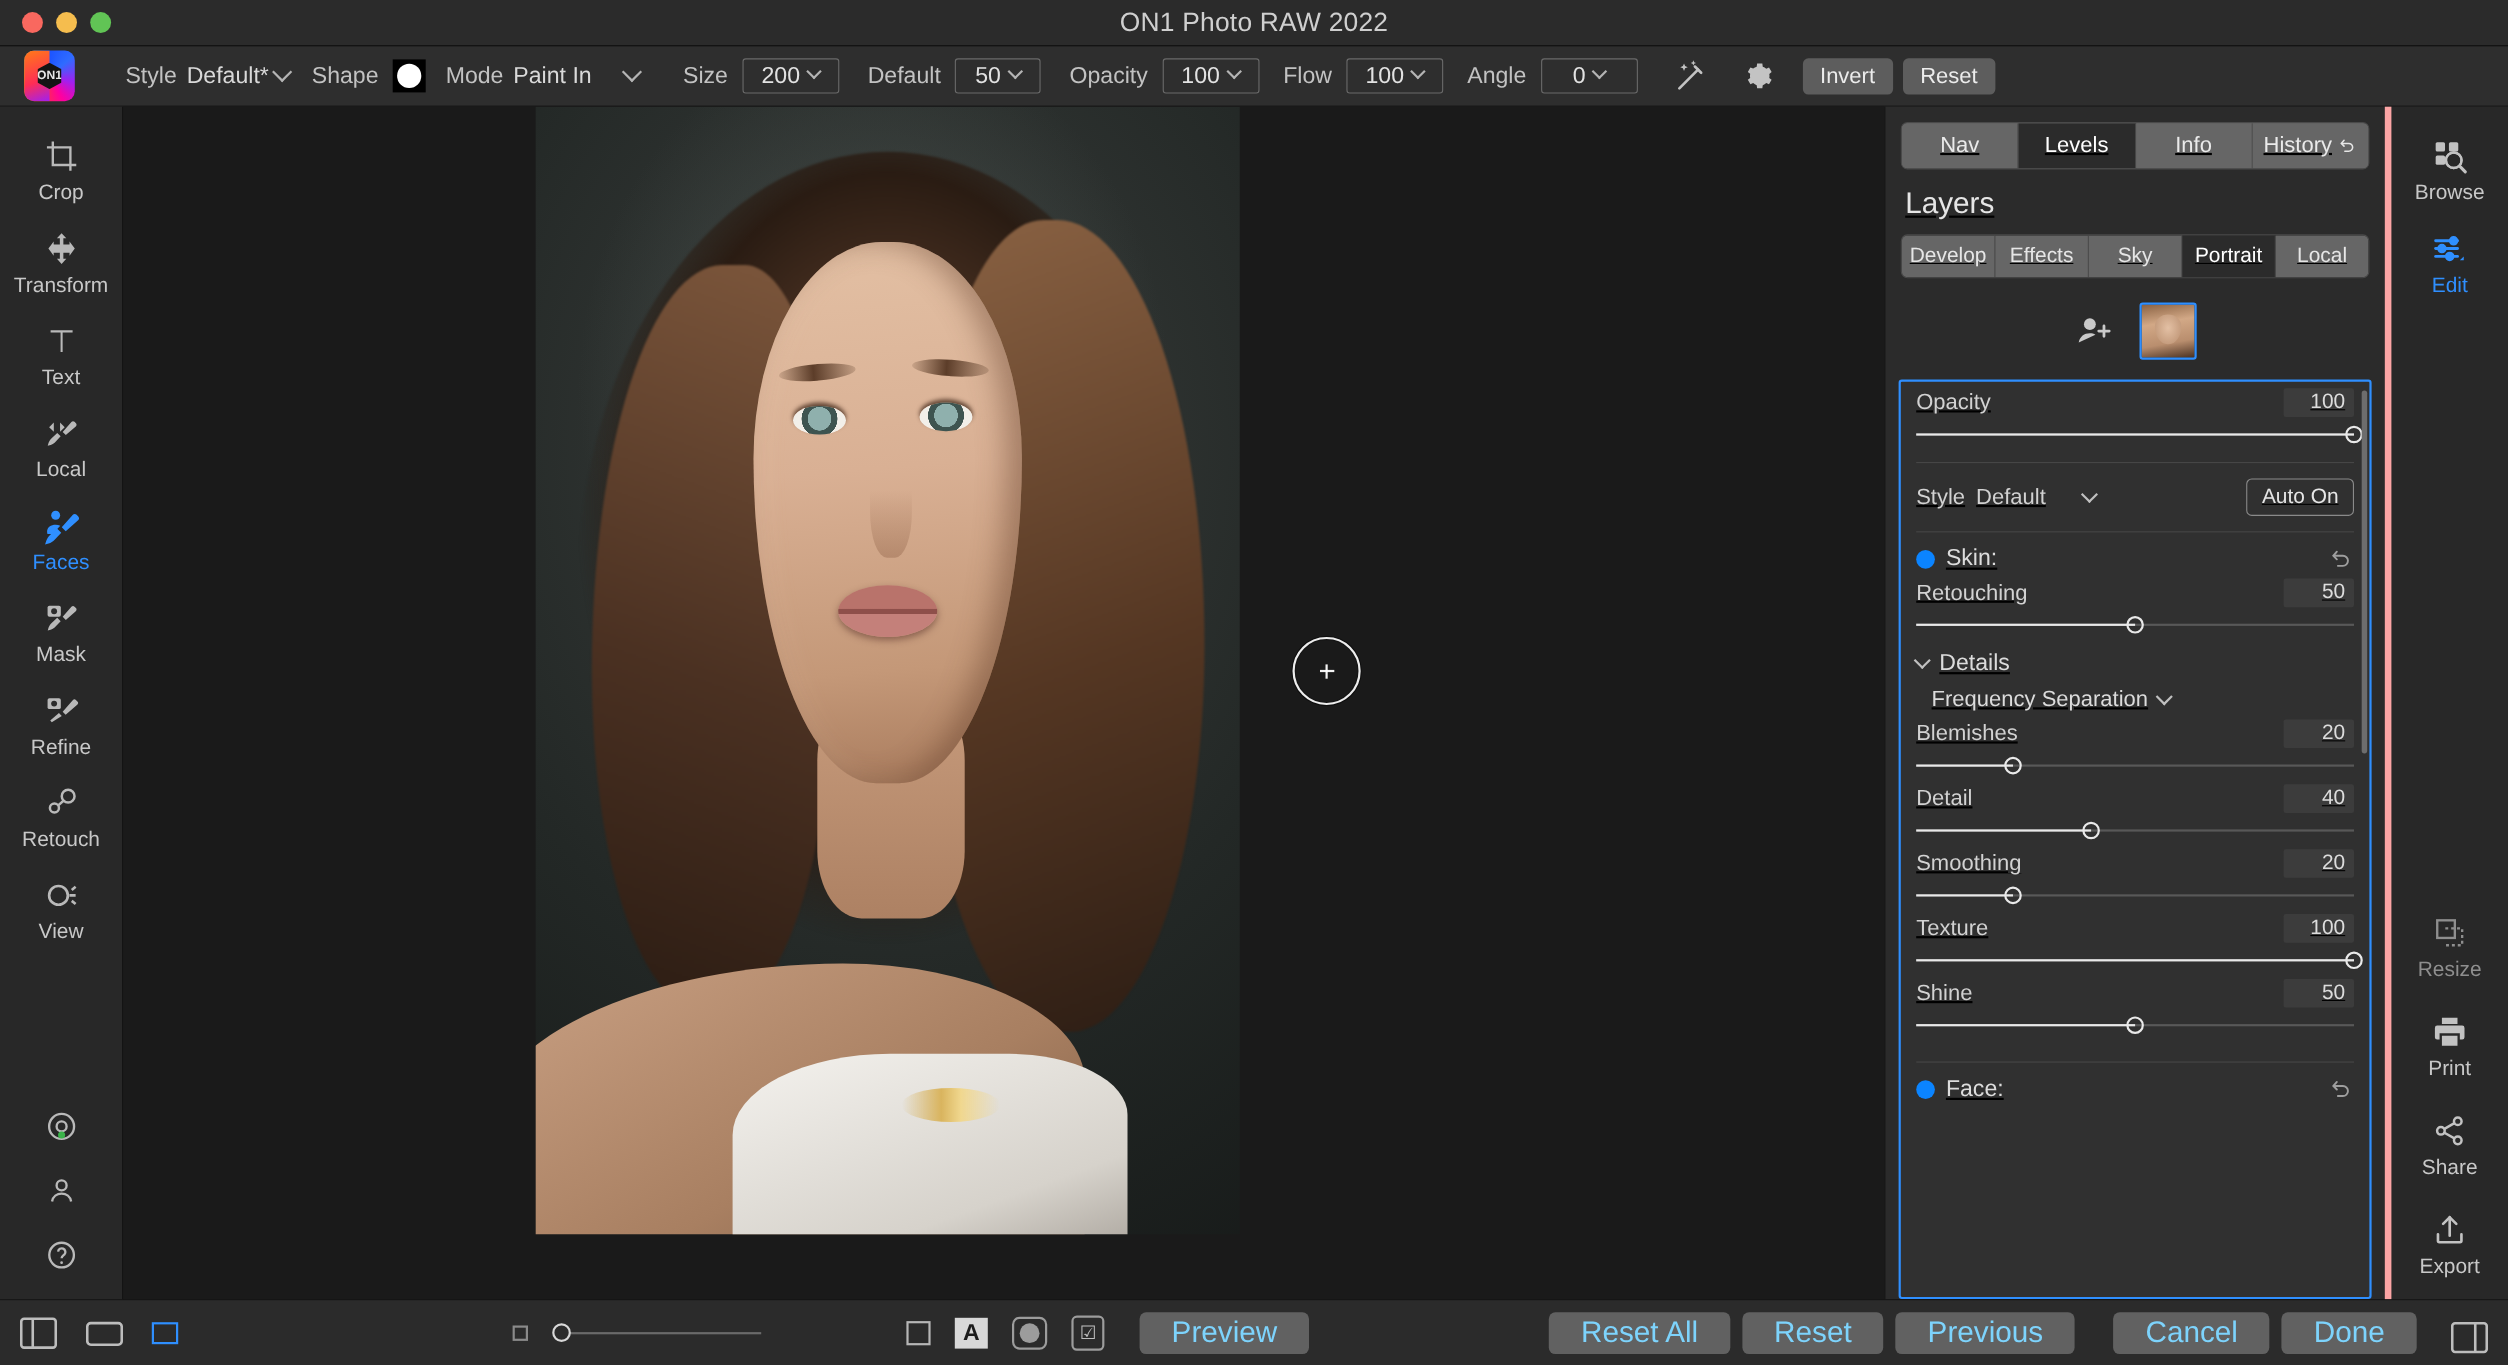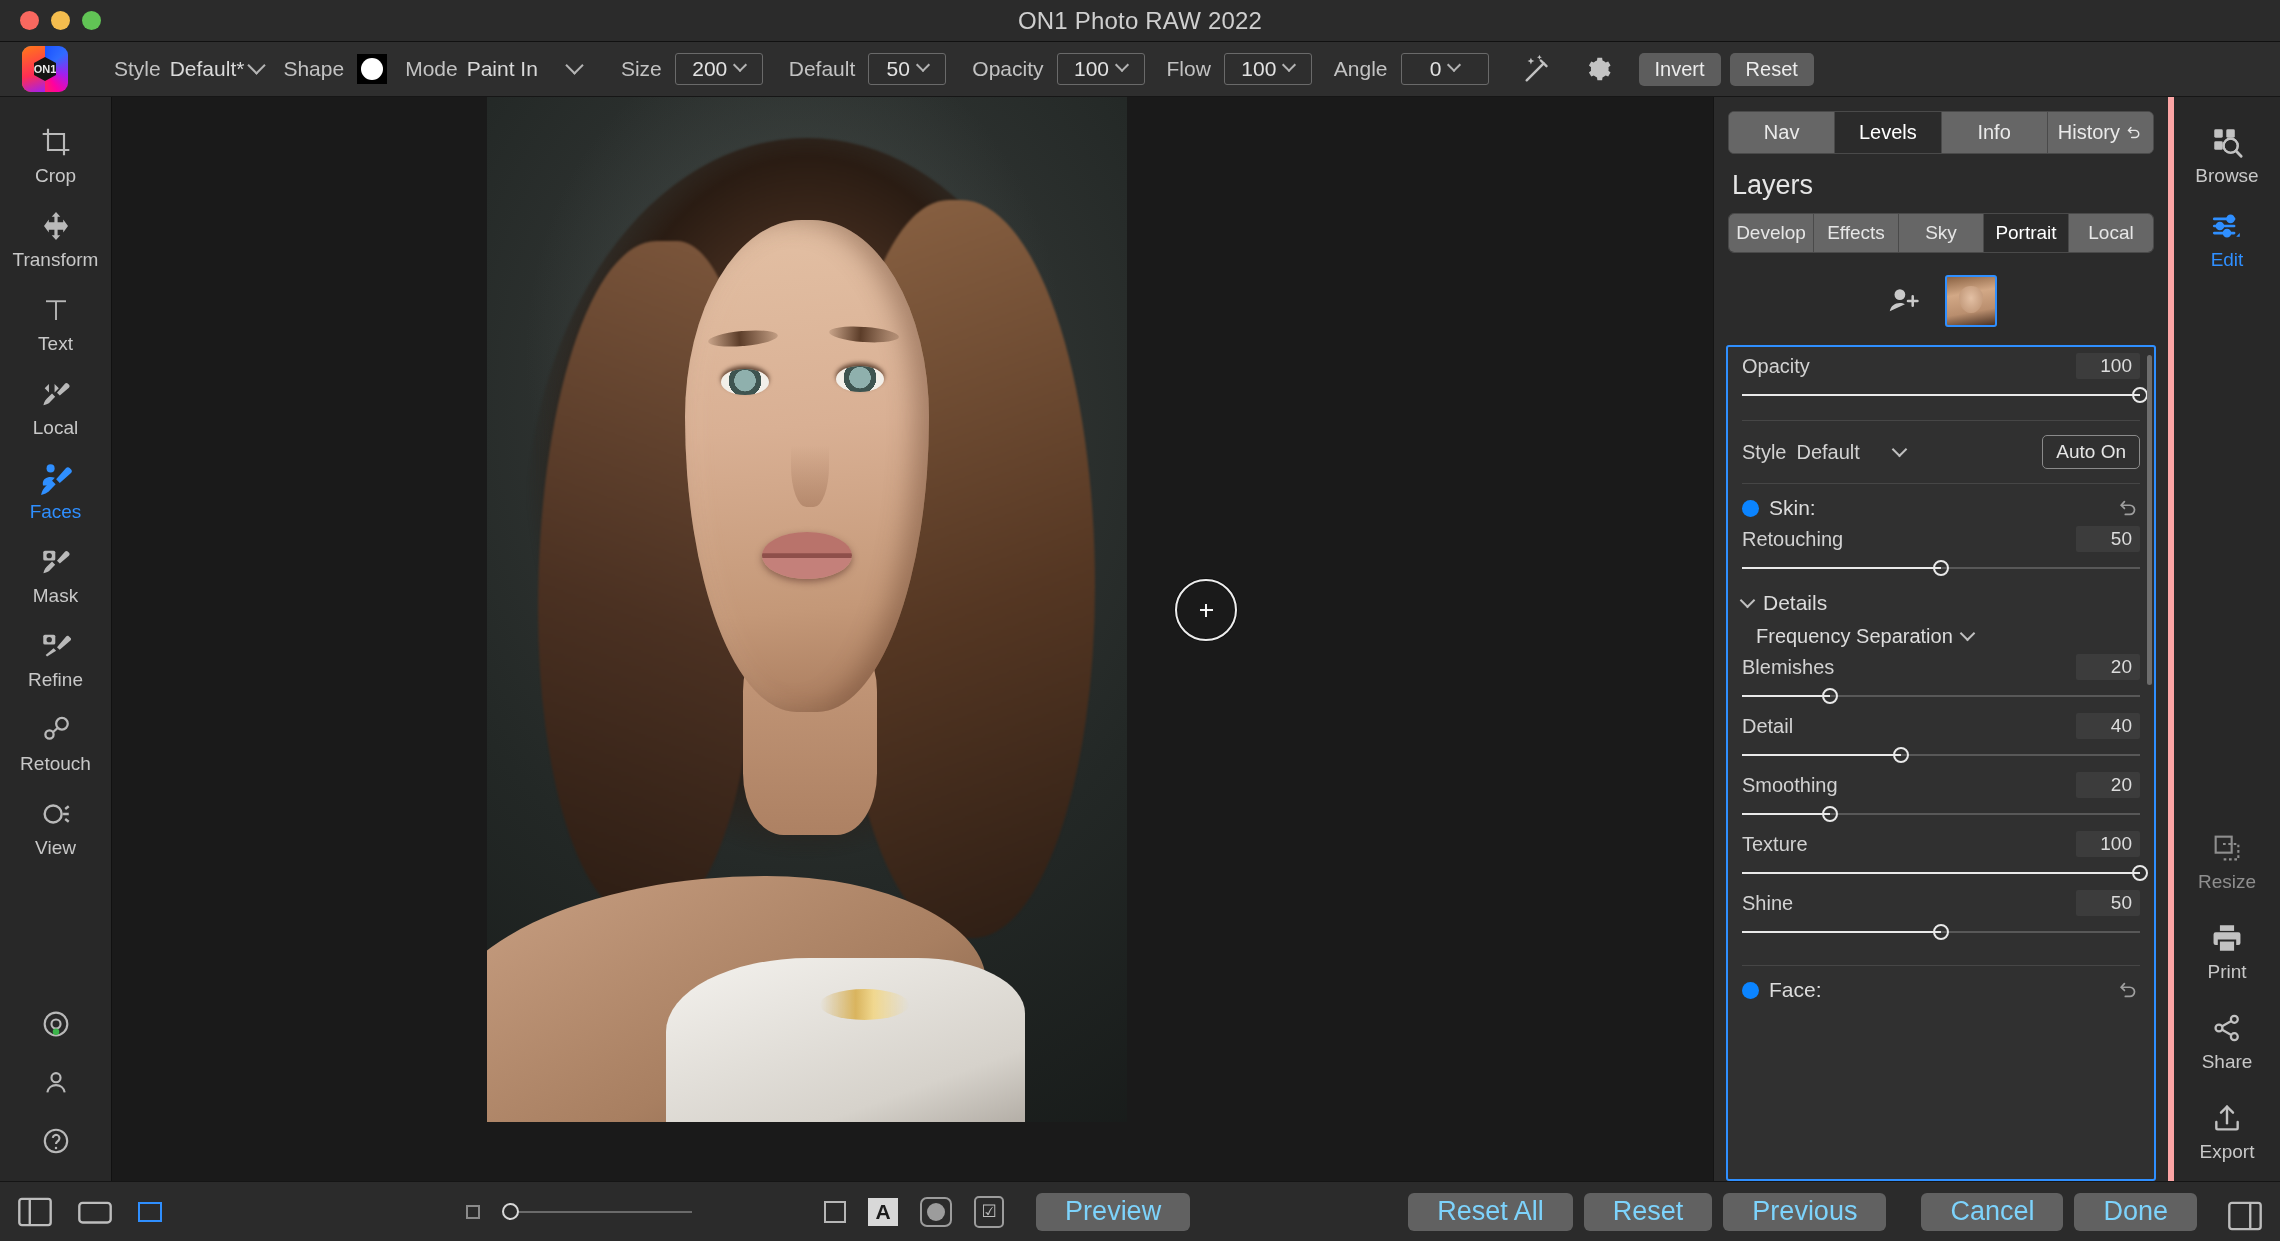--- a/index.html
+++ b/index.html
@@ -201,20 +201,21 @@
   }
   #brush-cursor::before { width: 13px; height: 2px; }
   #brush-cursor::after  { width: 2px; height: 13px; }
 
   
   #rightpanel {
     width: 455px; flex: 0 0 455px; background: #2b2b2b;
     display: flex; flex-direction: column;
     border-left: 1px solid #141414;
     min-height: 0;
+    text-decoration: underline;
   }
   .seg {
     display: flex; margin: 14px 14px 0 14px; border-radius: 6px; overflow: hidden;
     border: 1px solid #4a4a4a; background: #666;
   }
   .seg .sbtn {
     flex: 1 1 0; text-align: center; color: #eaeaea; font-size: 20px;
     padding: 9px 0; background: #666; border-right: 1px solid #4a4a4a;
     display: flex; align-items: center; justify-content: center; gap: 6px;
   }

